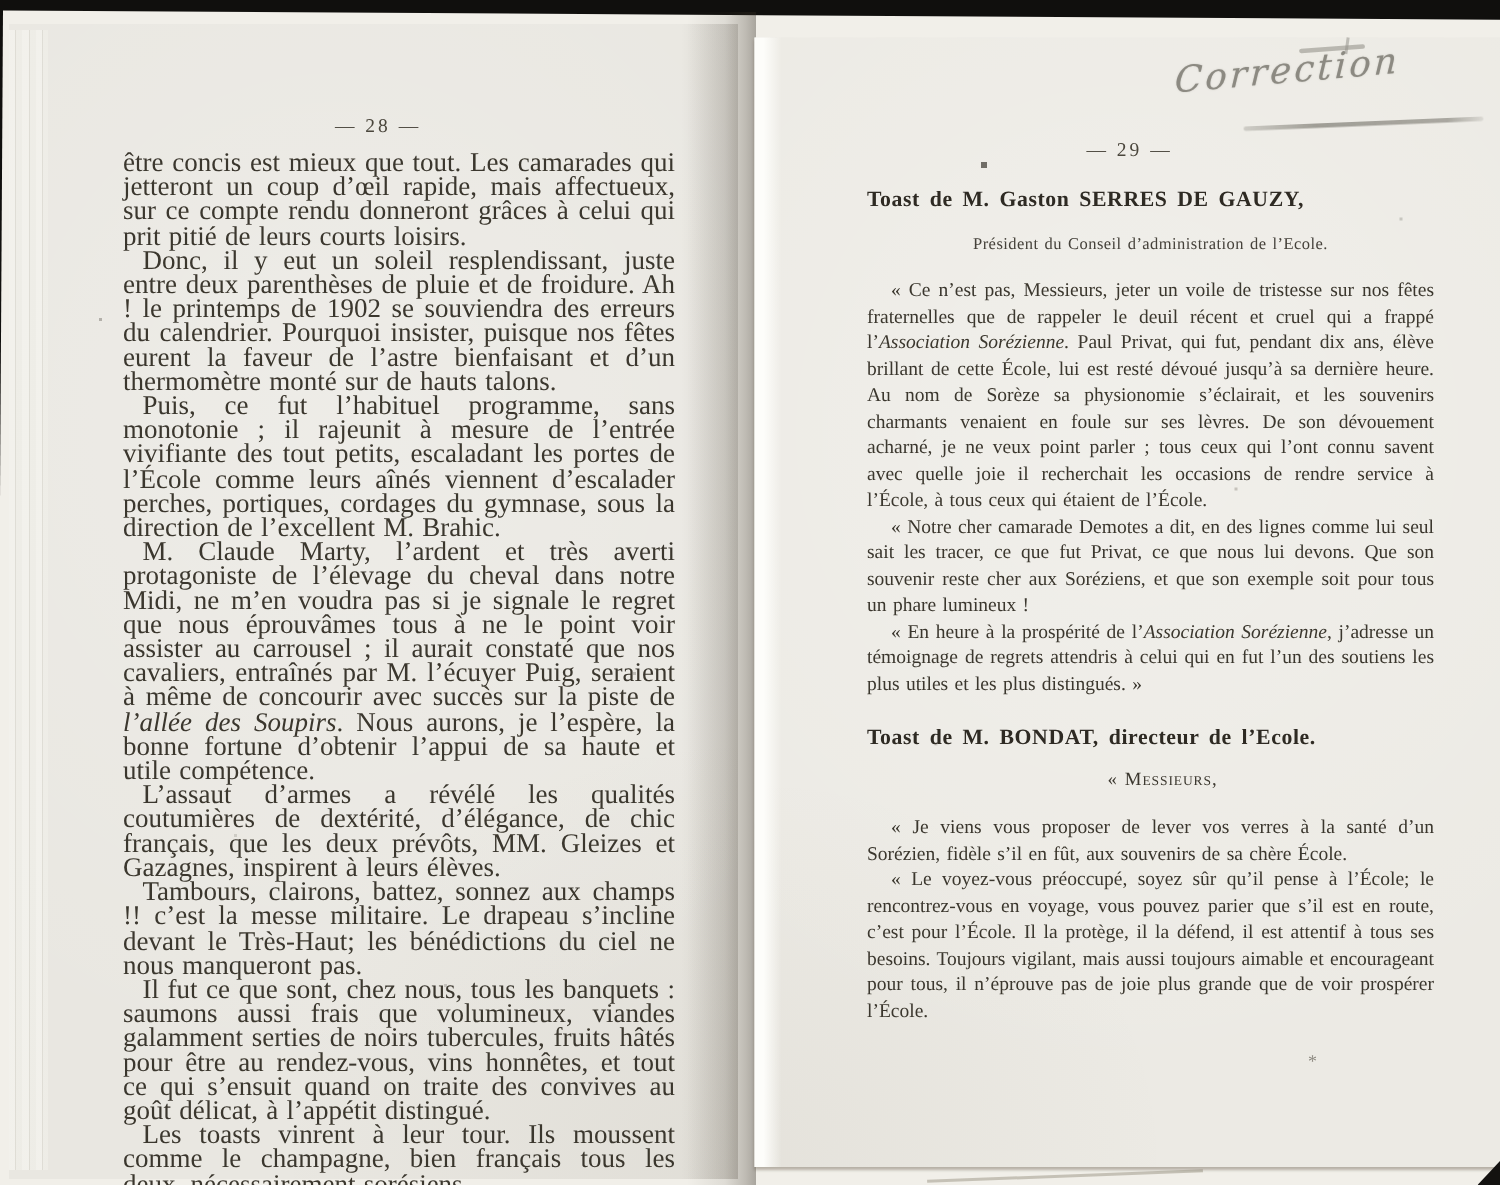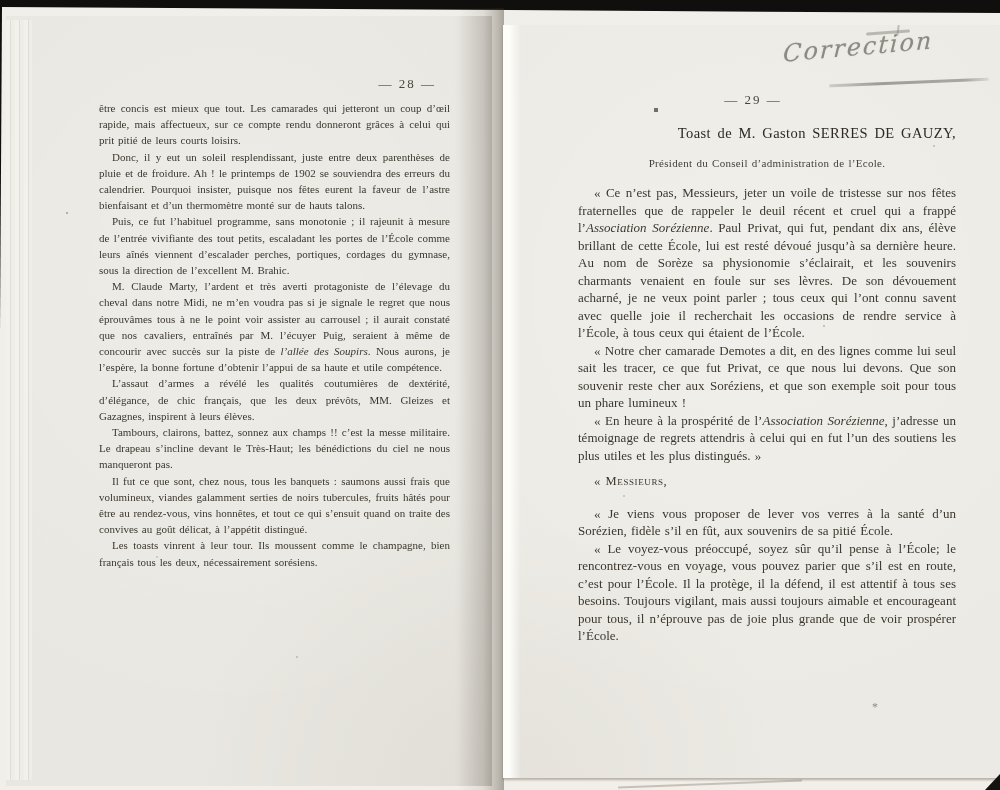--- a/index.html
+++ b/index.html
@@ -32,41 +32,41 @@
   .page.right::before{content:"";position:absolute;left:0;top:0;bottom:0;width:18px;
     background:linear-gradient(90deg,#fdfdfa 0,#fdfdfa 6px,rgba(253,253,250,0) 18px);}
 
   .gutter{position:absolute;left:458px;top:8px;width:46px;height:782px;z-index:5;
     background:linear-gradient(90deg,rgba(60,52,40,0) 0%,rgba(60,52,40,0.10) 55%,
                rgba(60,52,40,0.28) 85%,rgba(50,44,34,0.38) 100%);}
 
   
   .pagenum{position:absolute;text-align:center;font-size:13px;letter-spacing:2px;
            color:#4a463c;}
-  .page.left .pagenum{left:76px;top:60px;width:368px;transform:translateX(-14px);text-align:right;}
+  .page.left .pagenum{left:76px;top:60px;width:368px;transform:translateX(-14px);}
   .page.right .pagenum{left:75px;top:67px;width:378px;transform:translateX(-14px);}
 
   
   .textblock{position:absolute;}
   .page.left  .textblock{left:76px;top:84px;width:368px;}
   .page.right .textblock{left:75px;top:80px;width:378px;}
   .blk{margin:0;word-spacing:1px;}
-  .page.left  .blk{font-size:11px;line-height:16.2px;margin-left:17px;}
+  .page.left  .blk{font-size:18px;line-height:16.2px;}
   .page.right .blk{font-size:13px;line-height:17.5px;}
   .b-flush{text-indent:0;text-align:justify;}
   .b-para{text-align:justify;}
   .page.left  .b-para{text-indent:13px;}
   .page.right .b-para{text-indent:16px;}
   .b-intro{text-indent:16px;margin:0 0 0 0;}
-  .b-heading{font-weight:normal;text-align:right;font-size:14.5px !important;
+  .b-heading{font-weight:bold;text-align:left;font-size:14.5px !important;
              letter-spacing:.4px;word-spacing:2.5px;color:#2e2a23;margin:20px 0 6px;}
   .b-subheading{text-align:center;font-size:11px !important;letter-spacing:.3px;
                 margin:12px 0 12px;color:#45413a;}
   .b-salutation{text-indent:16px;font-variant:small-caps;letter-spacing:.6px;
-                font-size:12.5px !important;margin:9px 0 14px;}
+                font-size:12.5px !important;margin:9px 0 14px;text-align:center;}
   .it{font-style:italic;}
 
   
   .pencil{position:absolute;left:280px;top:8px;z-index:7;color:rgba(130,128,120,0.85);
           font-family:"DejaVu Serif","Liberation Serif",serif;font-style:italic;
           font-size:24px;letter-spacing:2px;transform:rotate(-5deg) skewX(-8deg);
           text-shadow:0 0 1px rgba(150,148,140,0.55);}
   .pencil-underline{position:absolute;left:326px;top:56px;width:160px;height:3px;
           background:linear-gradient(90deg,rgba(148,146,138,0.35),rgba(140,138,130,0.8) 30%,
                      rgba(140,138,130,0.7) 85%,rgba(148,146,138,0.2));
@@ -122,22 +122,23 @@
     <div class="pencil-underline"></div>
     <div class="pencil-tick1"></div>
     <div class="pencil-tick2"></div>
     <div class="pagenum">— 29 —</div>
     <div class="textblock" id="right-body">
         <p class="blk b-heading"><span>Toast de M. Gaston SERRES DE GAUZY,</span></p>
         <p class="blk b-subheading"><span>Président du Conseil d’administration de l’Ecole.</span></p>
         <p class="blk b-para"><span>« Ce n’est pas, Messieurs, jeter un voile de tristesse sur nos fêtes fraternelles que de rappeler le deuil récent et cruel qui a frappé l’</span><span class="it">Association Sorézienne</span><span>. Paul Privat, qui fut, pendant dix ans, élève brillant de cette École, lui est resté dévoué jusqu’à sa dernière heure. Au nom de Sorèze sa physionomie s’éclairait, et les souvenirs charmants venaient en foule sur ses lèvres. De son dévouement acharné, je ne veux point parler ; tous ceux qui l’ont connu savent avec quelle joie il recherchait les occasions de rendre service à l’École, à tous ceux qui étaient de l’École.</span></p>
         <p class="blk b-para"><span>« Notre cher camarade Demotes a dit, en des lignes comme lui seul sait les tracer, ce que fut Privat, ce que nous lui devons. Que son souvenir reste cher aux Soréziens, et que son exemple soit pour tous un phare lumineux !</span></p>
         <p class="blk b-para"><span>« En heure à la prospérité de l’</span><span class="it">Association Sorézienne</span><span>, j’adresse un témoignage de regrets attendris à celui qui en fut l’un des soutiens les plus utiles et les plus distingués. »</span></p>
+        <p class="blk b-heading"><span>Toast de M. BONDAT, directeur de l’Ecole.</span></p>
         <p class="blk b-salutation"><span>« Messieurs,</span></p>
-        <p class="blk b-para"><span>« Je viens vous proposer de lever vos verres à la santé d’un Sorézien, fidèle s’il en fût, aux souvenirs de sa pitié École.</span></p>
+        <p class="blk b-para"><span>« Je viens vous proposer de lever vos verres à la santé d’un Sorézien, fidèle s’il en fût, aux souvenirs de sa chère École.</span></p>
         <p class="blk b-para"><span>« Le voyez-vous préoccupé, soyez sûr qu’il pense à l’École; le rencontrez-vous en voyage, vous pouvez parier que s’il est en route, c’est pour l’École. Il la protège, il la défend, il est attentif à tous ses besoins. Toujours vigilant, mais aussi toujours aimable et encourageant pour tous, il n’éprouve pas de joie plus grande que de voir prospérer l’École.</span></p>
       </div>
     <div class="fnmark">*</div>
     <div class="specks specks-right"></div>
   </div>
 
   <div class="edge-line-bottom"></div>
   <div class="corner-dark"></div>
 </div>
 

